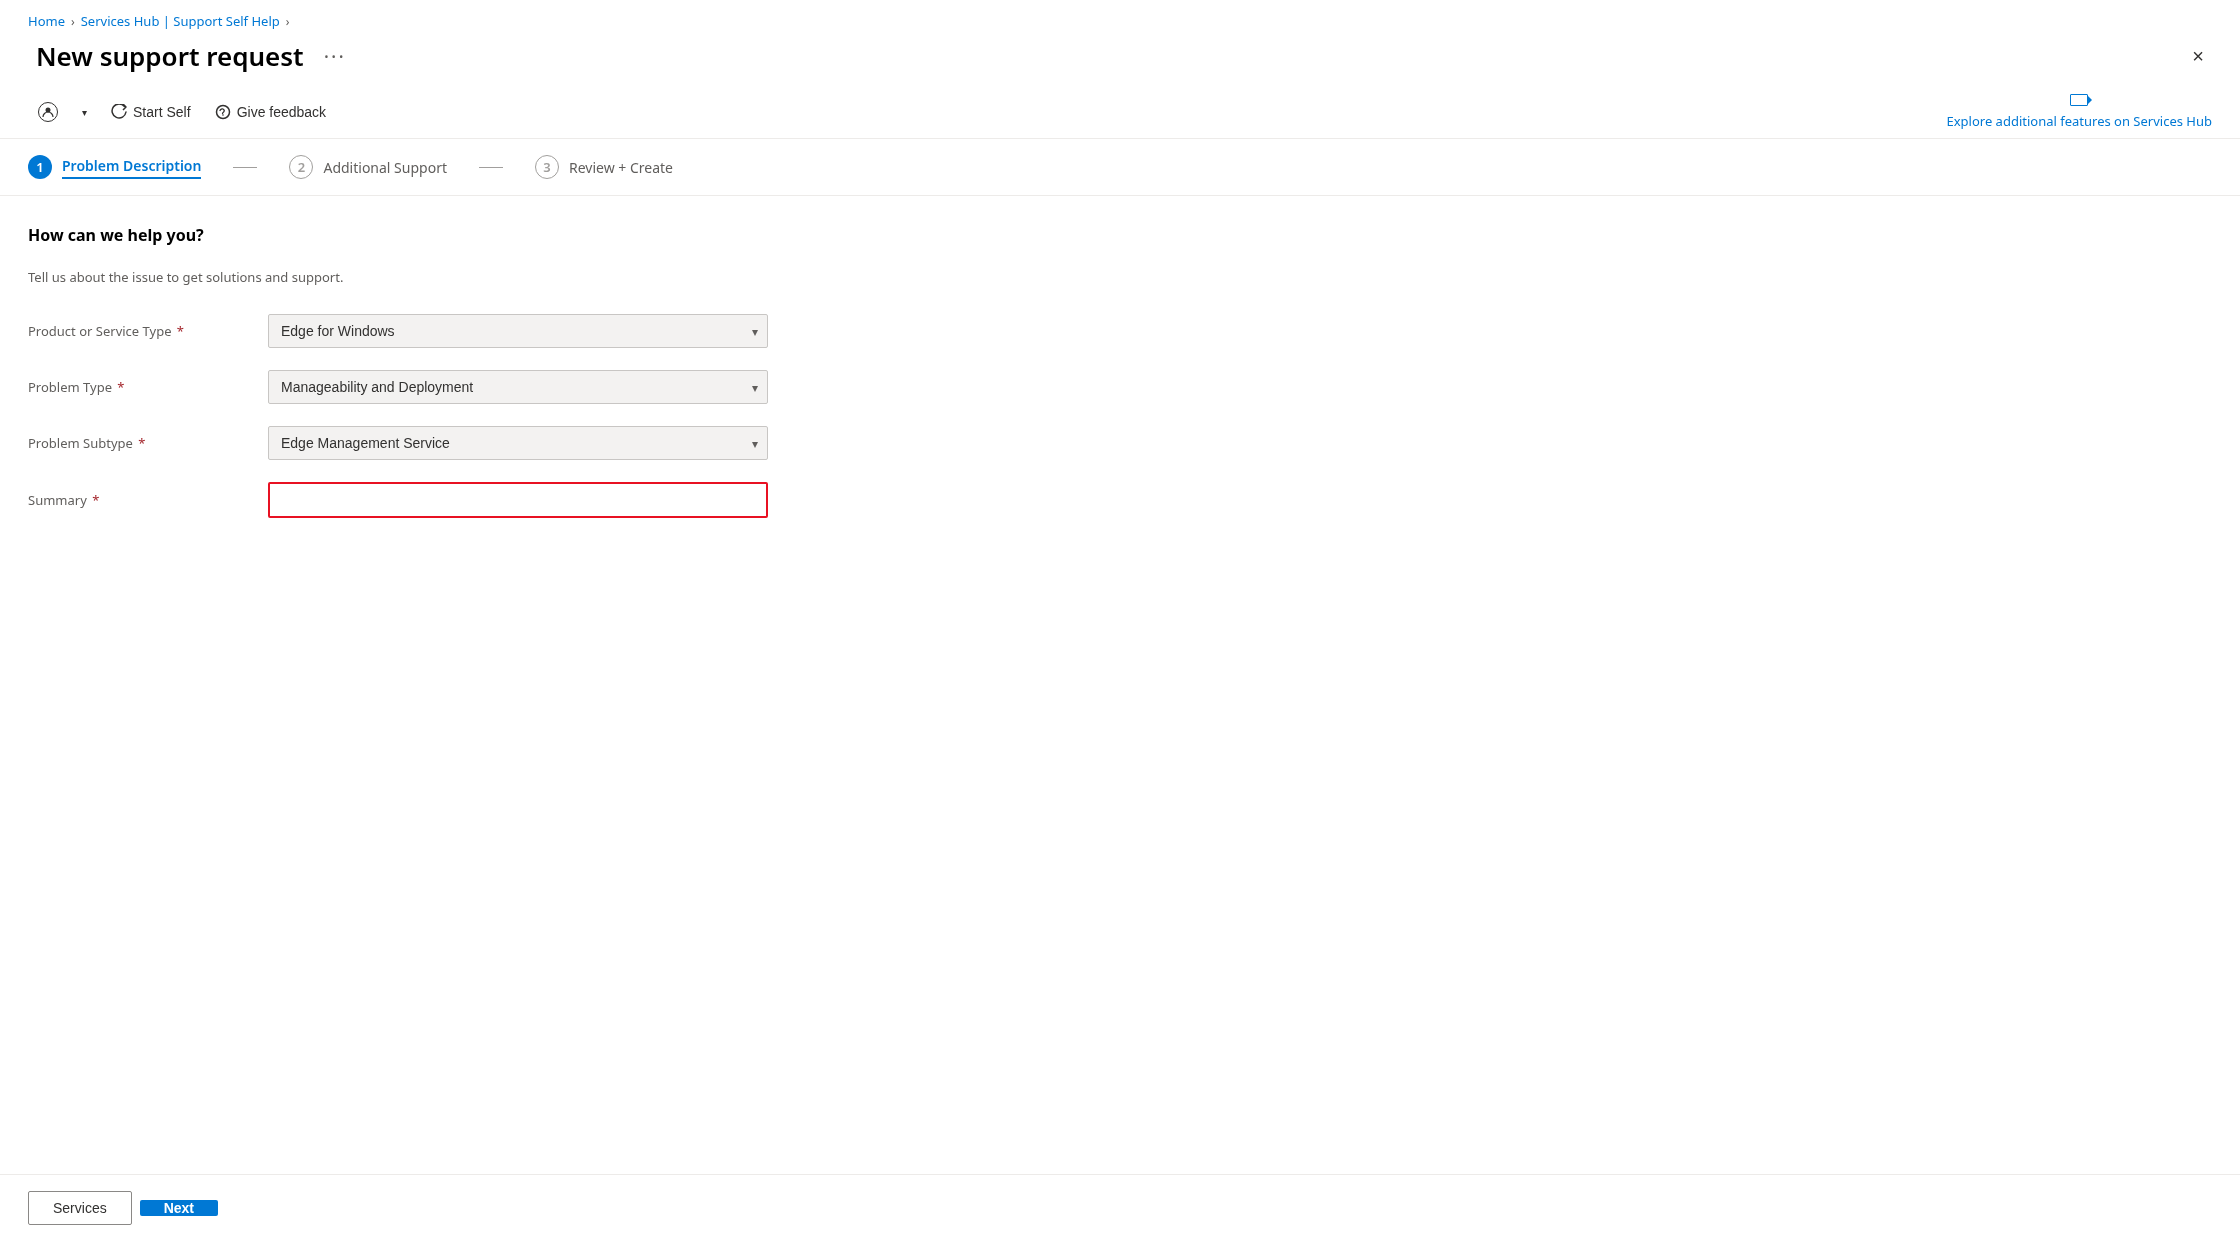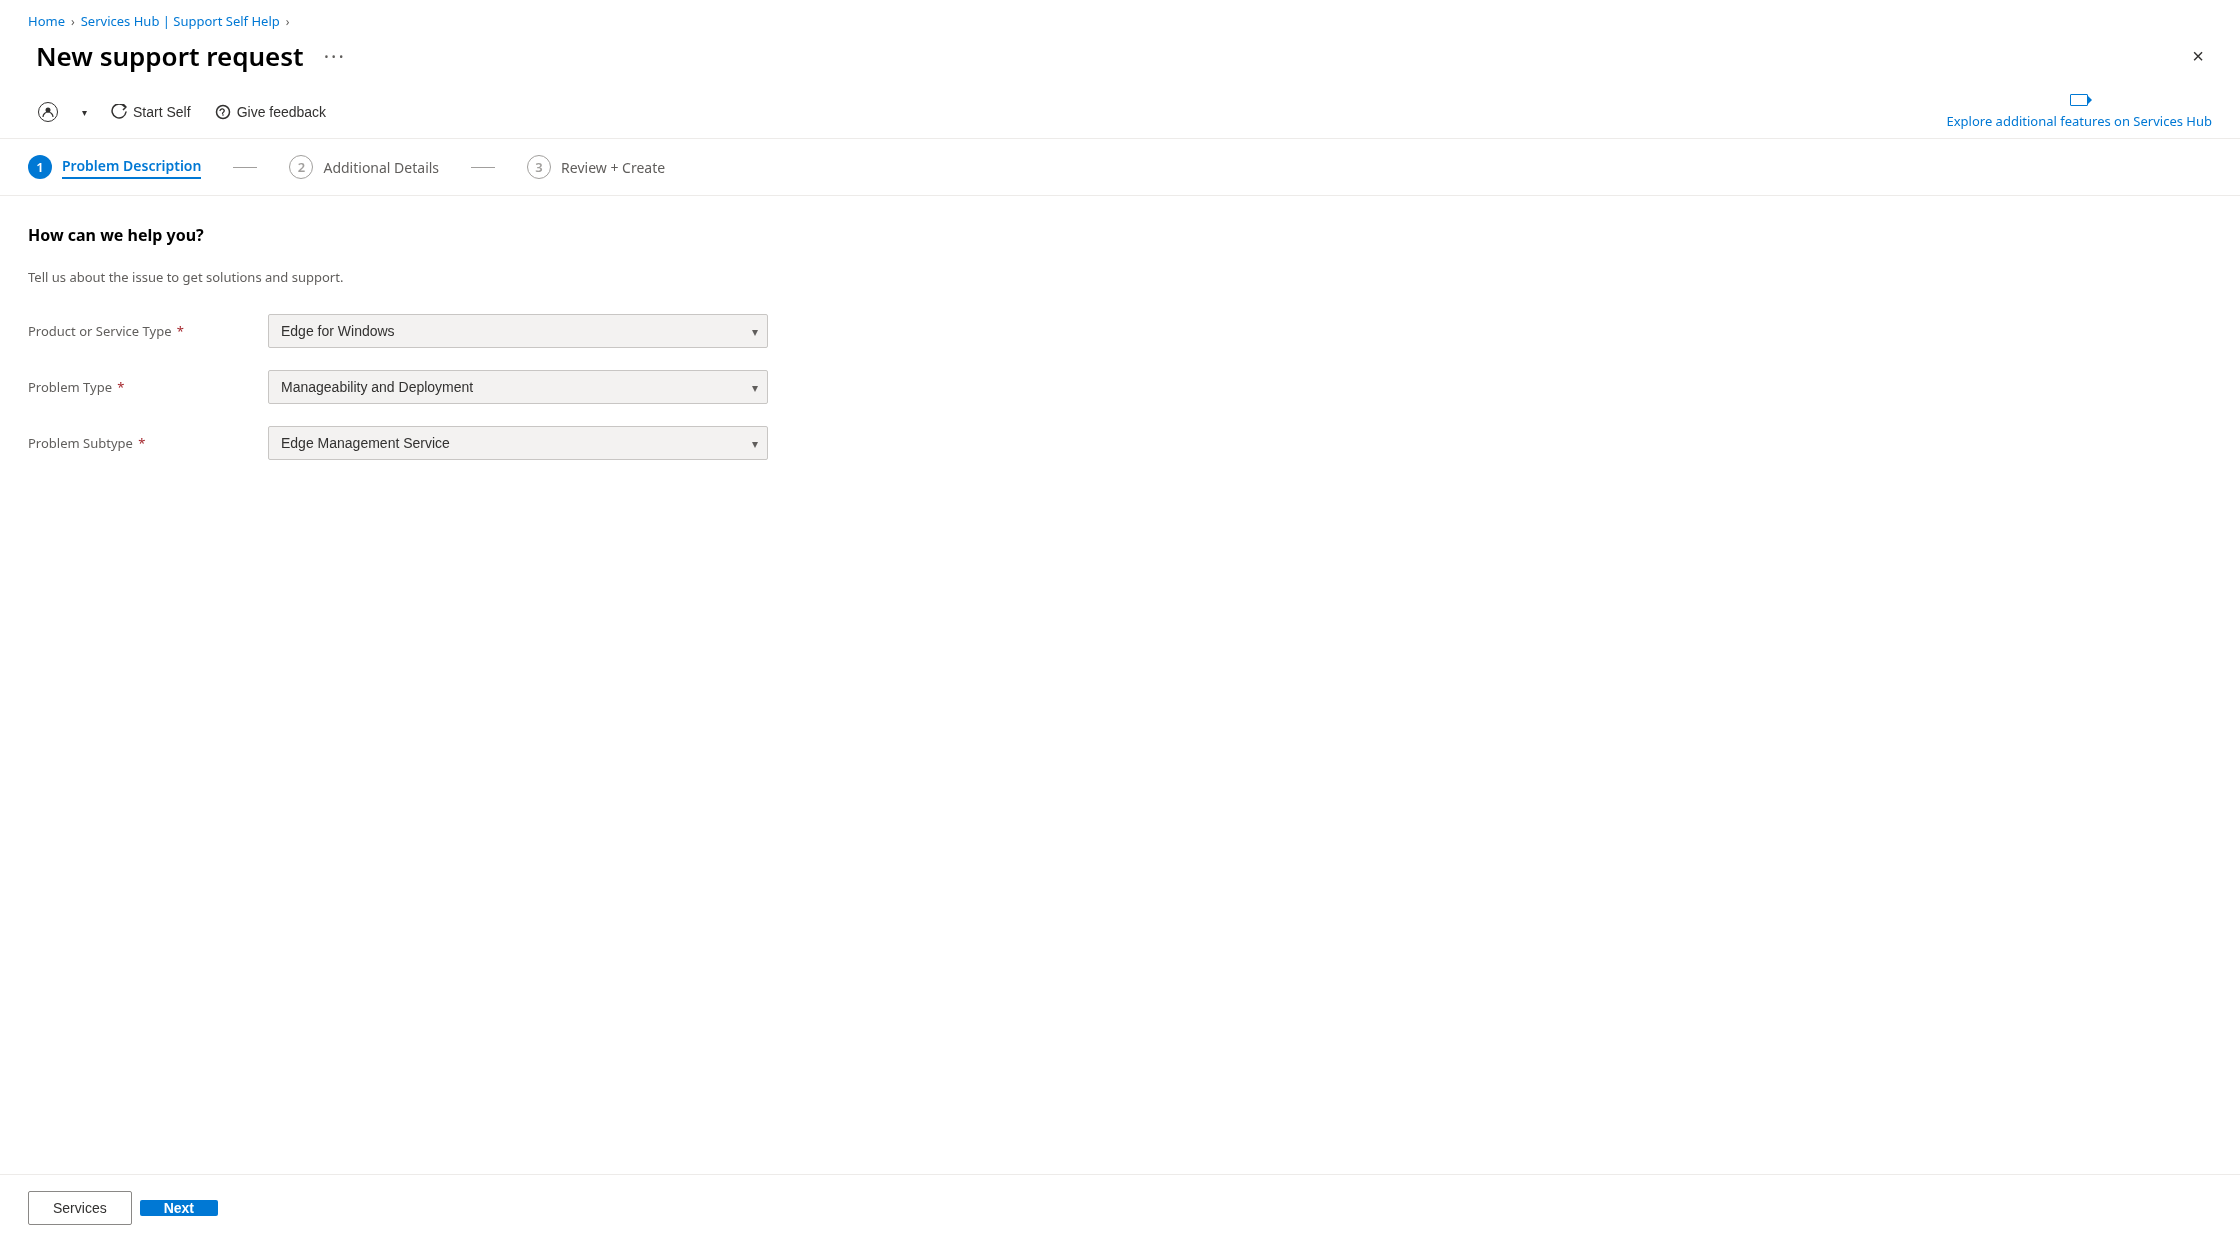--- a/index.html
+++ b/index.html
@@ -361,21 +361,21 @@
 <div class="steps-row">
 
   <div class="step">
     <div class="step-circle active">1</div>
     <span class="step-label active">Problem Description</span>
   </div>
   <div class="step-divider"></div>
 
   <div class="step">
     <div class="step-circle inactive">2</div>
-    <span class="step-label inactive">Additional Details</span>
+    <span class="step-label inactive">Additional Support</span>
   </div>
   <div class="step-divider"></div>
 
   <div class="step">
     <div class="step-circle inactive">3</div>
     <span class="step-label inactive">Review + Create</span>
   </div>
 </div>
 
 <div class="main-content">
@@ -426,18 +426,26 @@
     <svg class="red-arrow-svg" width="280" height="120" viewBox="0 0 280 120">
       <defs>
         <marker id="arrowhead" markerWidth="10" markerHeight="7" refX="0" refY="3.5" orient="auto">
           <polygon points="0 0, 10 3.5, 0 7" fill="#e81123"></polygon>
         </marker>
       </defs>
       <path d="M 270 10 Q 200 20 140 90" stroke="#e81123" stroke-width="3" fill="none" marker-end="url(#arrowhead)"></path>
     </svg>
   </div>
 
+  <div class="form-row">
+    <div class="form-label">
+      <span>Summary</span><span class="required-star"> *</span>
+    </div>
+    <div class="form-control">
+      <input type="text" class="summary-input" placeholder="" style="">
+    </div>
+  </div>
 </div>
 
 <div class="footer">
   <button class="btn-previous">Services</button>
   <button class="btn-next">Next</button>
 </div>
 
 </body></html>

